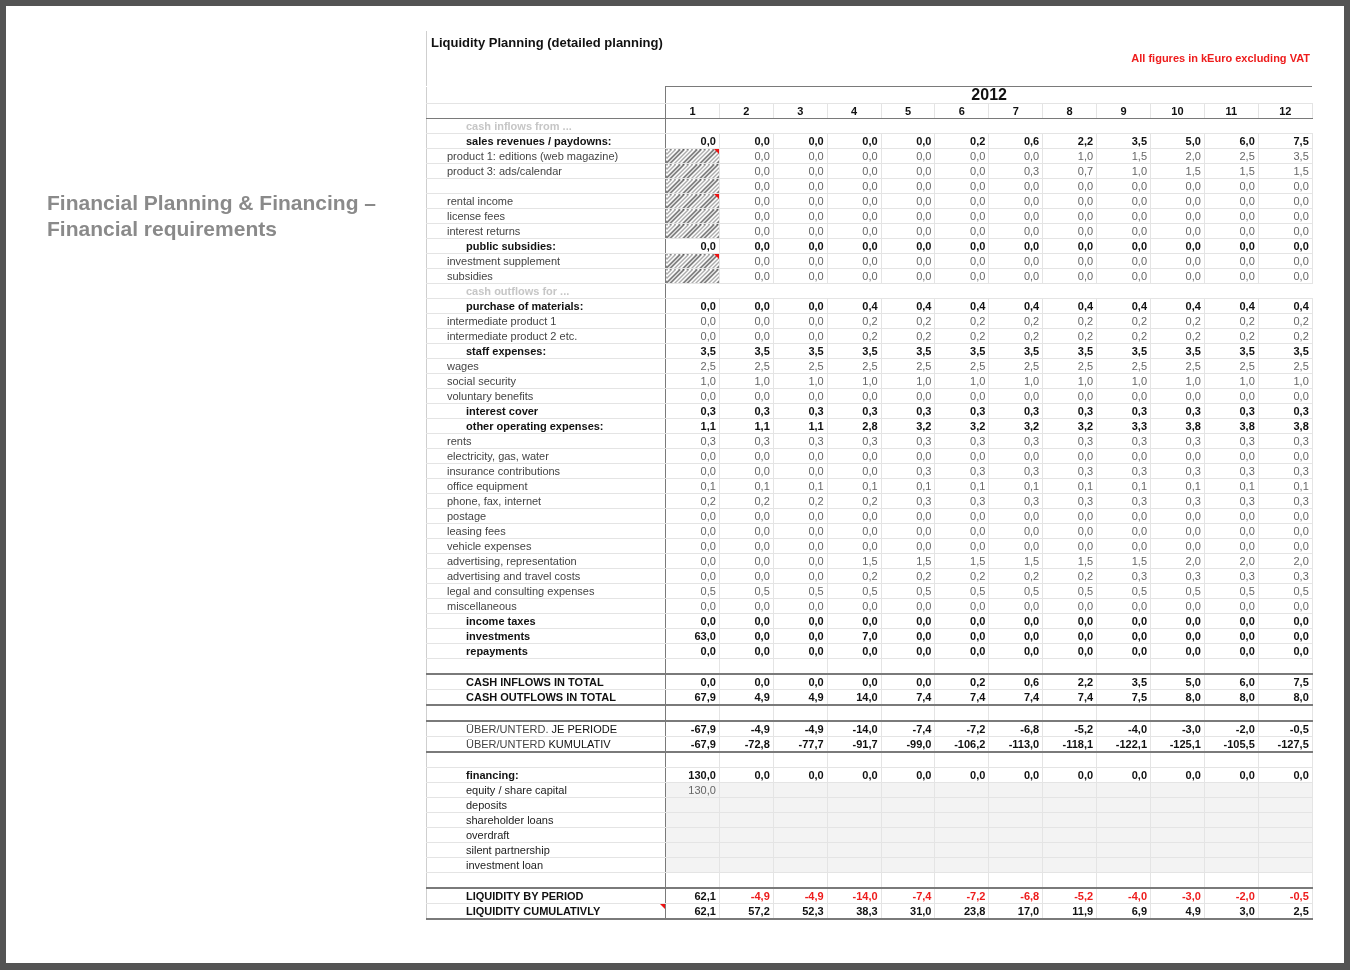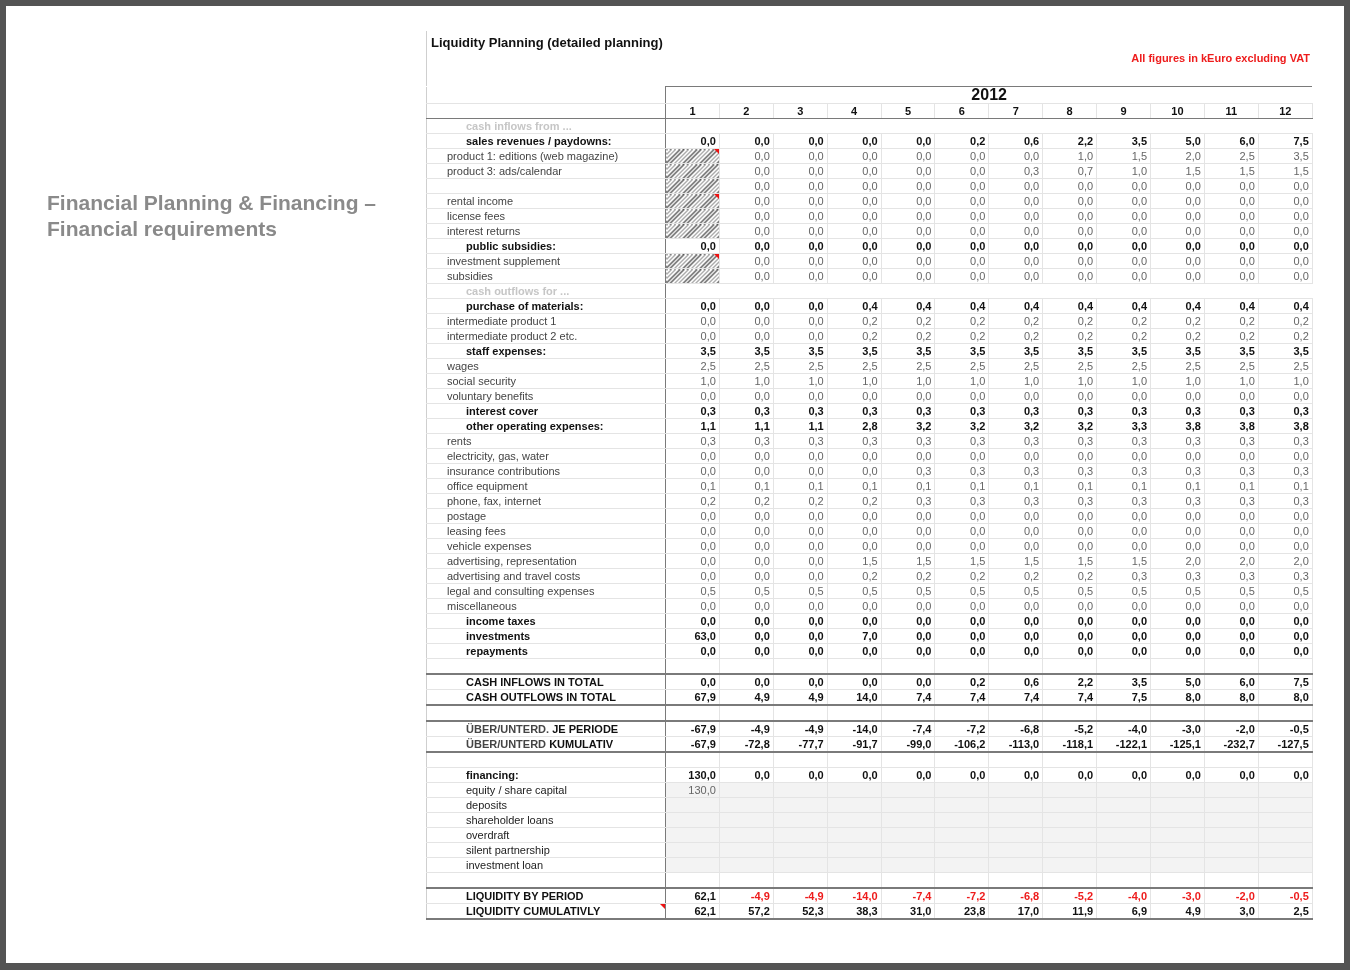--- a/index.html
+++ b/index.html
@@ -66,22 +66,22 @@
   td.hatch.flag::after, td.flag-lbl::after {
     content: ""; position: absolute; right: 0; top: 0;
     border-top: 5px solid #e11; border-left: 5px solid transparent;
   }
   td.flag-lbl { position: relative; }
   tr.spacer td { height: 14px; }
   tr.total-top td { border-top: 2px solid #7a7a7a; }
   tr.total-bot td { border-bottom: 2px solid #7a7a7a; }
   tr.grey-fill td:not(.lbl) { background: #f3f3f3; }
   td.neg { color: #ee1c1c !important; }
-  .ub-pre { font-weight: bold; color: #444; text-align: right; }
-  .ub-post { font-weight: bold; color: #111; margin-top: 44px; }
+  .ub-pre { font-weight: normal; color: #444; text-align: right; }
+  .ub-post { font-weight: normal; color: #111; margin-top: 44px; }
   tr.bold td.lbl { color: #111; }
 </style>
 </head>
 <body>
 
 <div class="slide">
   <div class="side-title">Financial Planning &amp; Financing –
 Financial requirements</div>
 
   <div class="sheet">
@@ -745,21 +745,21 @@
             <td class="">-67,9</td>
             <td class="">-72,8</td>
             <td class="">-77,7</td>
             <td class="">-91,7</td>
             <td class="">-99,0</td>
             <td class="">-106,2</td>
             <td class="">-113,0</td>
             <td class="">-118,1</td>
             <td class="">-122,1</td>
             <td class="">-125,1</td>
-            <td class="">-232,7</td>
+            <td class="">-105,5</td>
             <td class="">-127,5</td>
           </tr>
           <tr class="spacer">
             <td class="lbl"></td>
             <td></td>
             <td></td>
             <td></td>
             <td></td>
             <td></td>
             <td></td>

